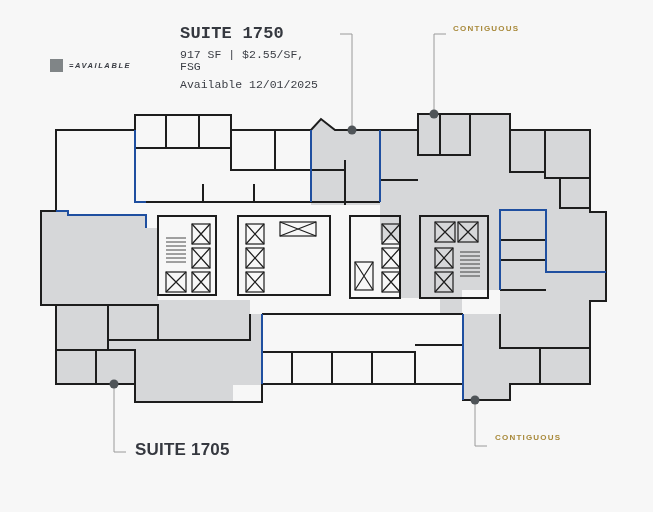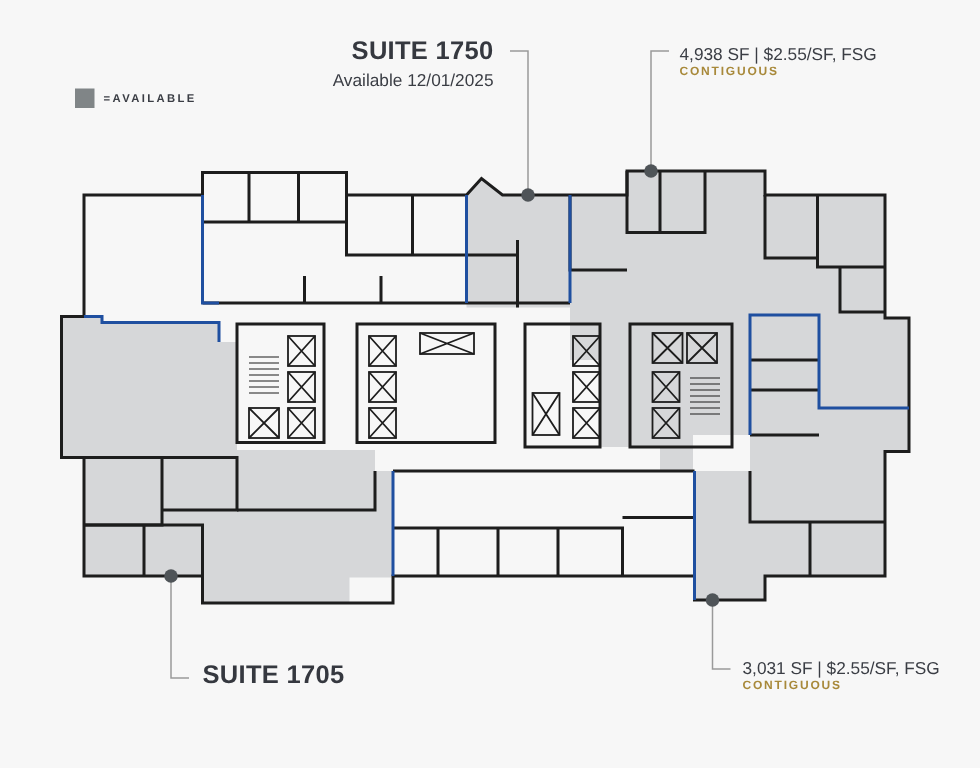--- a/index.html
+++ b/index.html
@@ -1,25 +1,25 @@
 <!DOCTYPE html>
 <html><head>
 <meta charset="utf-8">
 <style>
   html, body { margin:0; padding:0; background:#f7f7f7; }
   body { width:653px; height:512px; position:relative; overflow:hidden; font-family:"Liberation Sans", sans-serif; color:#3a3d44; }
   .plan { position:absolute; left:0; top:0; width:653px; height:512px; }
   .legend { position:absolute; left:50px; top:59px; display:flex; align-items:center; gap:6px; }
   .legend .swatch { width:13px; height:13px; background:#808587; }
-  .legend .lbl { font-size:7.5px; font-weight:bold; letter-spacing:1.6px; color:#3a3d44; }
+  .legend .lbl { font-size:7.5px; font-weight:bold; letter-spacing:1.6px; color:#3a3d44;font-style:italic; }
   .callout { position:absolute; line-height:1; }
   .callout .title { font-size:17px; font-weight:bold; color:#35383f; letter-spacing:0.2px; }
   .callout .line { font-size:11.5px; color:#3a3d44; margin-top:7px; }
   .callout .tag { font-size:8px; font-weight:bold; letter-spacing:1.2px; color:#a8893a; margin-top:0; }
-  .right { text-align:right; }
+  .right { text-align:left;font-family:Liberation Mono, monospace; }
 </style>
 </head>
 <body>
 
 <svg class="plan" viewBox="0 0 653 512" xmlns="http://www.w3.org/2000/svg">
 
   <g fill="#d6d7d9" stroke="none">
 
     <path d="M41 211 L68 211 L68 214 L146 214 L146 228 L158 228 L158 300 L250 300 L250 314 L262 314 L262 385 L233 385 L233 402 L135 402 L135 384 L56 384 L56 305 L41 305 Z"></path>
 
@@ -119,28 +119,27 @@
   </g>
 </svg>
 
 <div class="legend">
   <div class="swatch"></div>
   <span class="lbl">=AVAILABLE</span>
 </div>
 
 <div class="callout right" style="left:180px; top:25px; width:149px;">
   <div class="title">SUITE 1750</div>
+  <div class="line">917 SF  |  $2.55/SF, FSG</div>
   <div class="line">Available 12/01/2025</div>
 </div>
 
 <div class="callout" style="left:453px; top:25px;">
-  <div class="line">4,938 SF  |  $2.55/SF, FSG</div>
   <div class="tag">CONTIGUOUS</div>
 </div>
 
 <div class="callout" style="left:135px; top:441px;">
   <div class="title">SUITE 1705</div>
 </div>
 
 <div class="callout" style="left:495px; top:434px;">
-  <div class="line">3,031 SF  |  $2.55/SF, FSG</div>
   <div class="tag">CONTIGUOUS</div>
 </div>
 
 </body></html>

